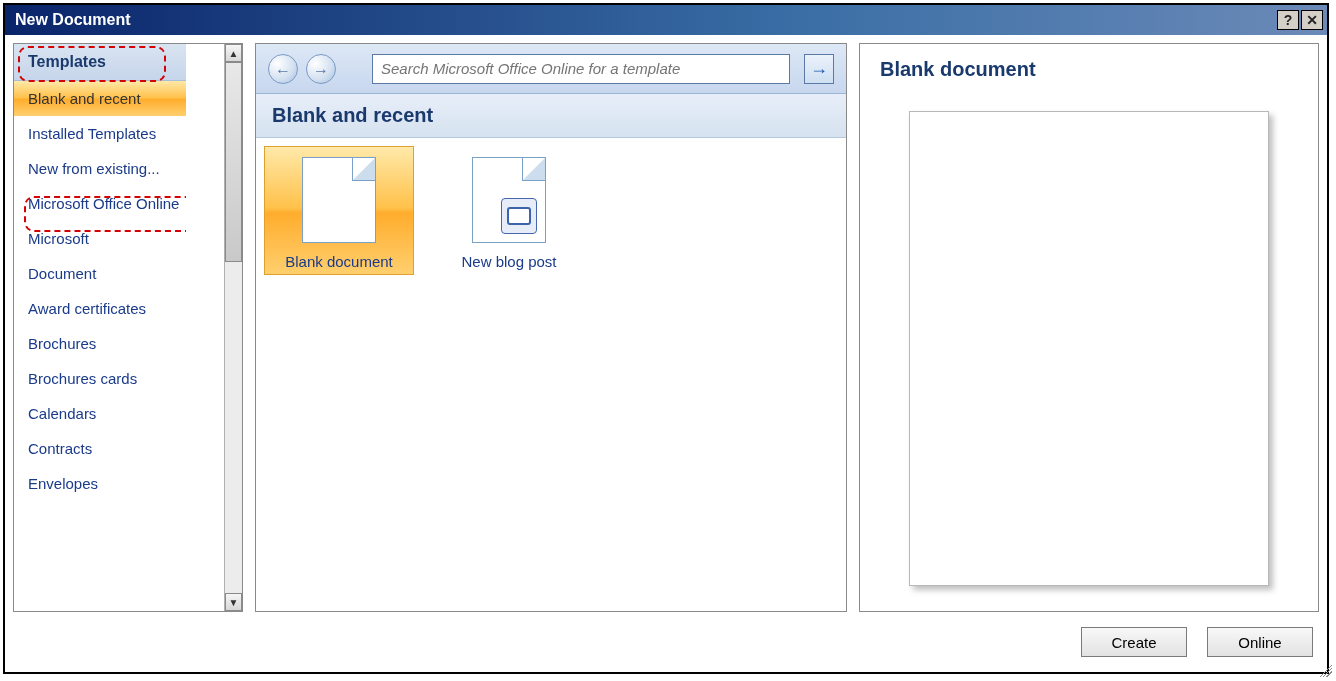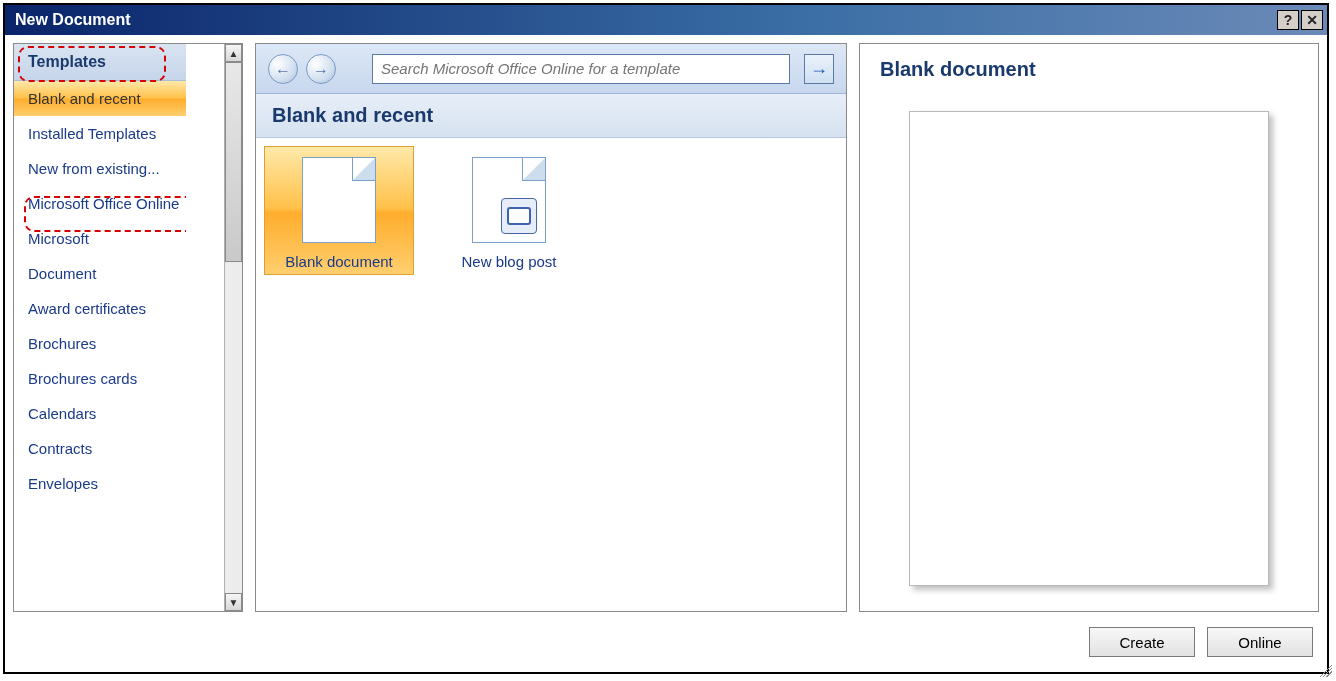--- a/index.html
+++ b/index.html
@@ -217,21 +217,21 @@
     margin: 30px auto 0;
     width: 360px; height: 475px;
     background:#fff;
     border:1px solid #b8b8b8;
     box-shadow: 4px 4px 6px rgba(0,0,0,.25);
   }
   
   .footer {
     height: 44px;
     display:flex; justify-content:flex-end; align-items:center;
-    gap: 12px;
+    gap: 20px;
     padding-right: 6px;
   }
   .btn {
     min-width: 106px; height: 30px;
     border: 1px solid #7a7a7a;
     background: linear-gradient(#f8f8f8,#e2e2e2);
     font-size:15px;
     display:flex;align-items:center;justify-content:center;
   }
   

